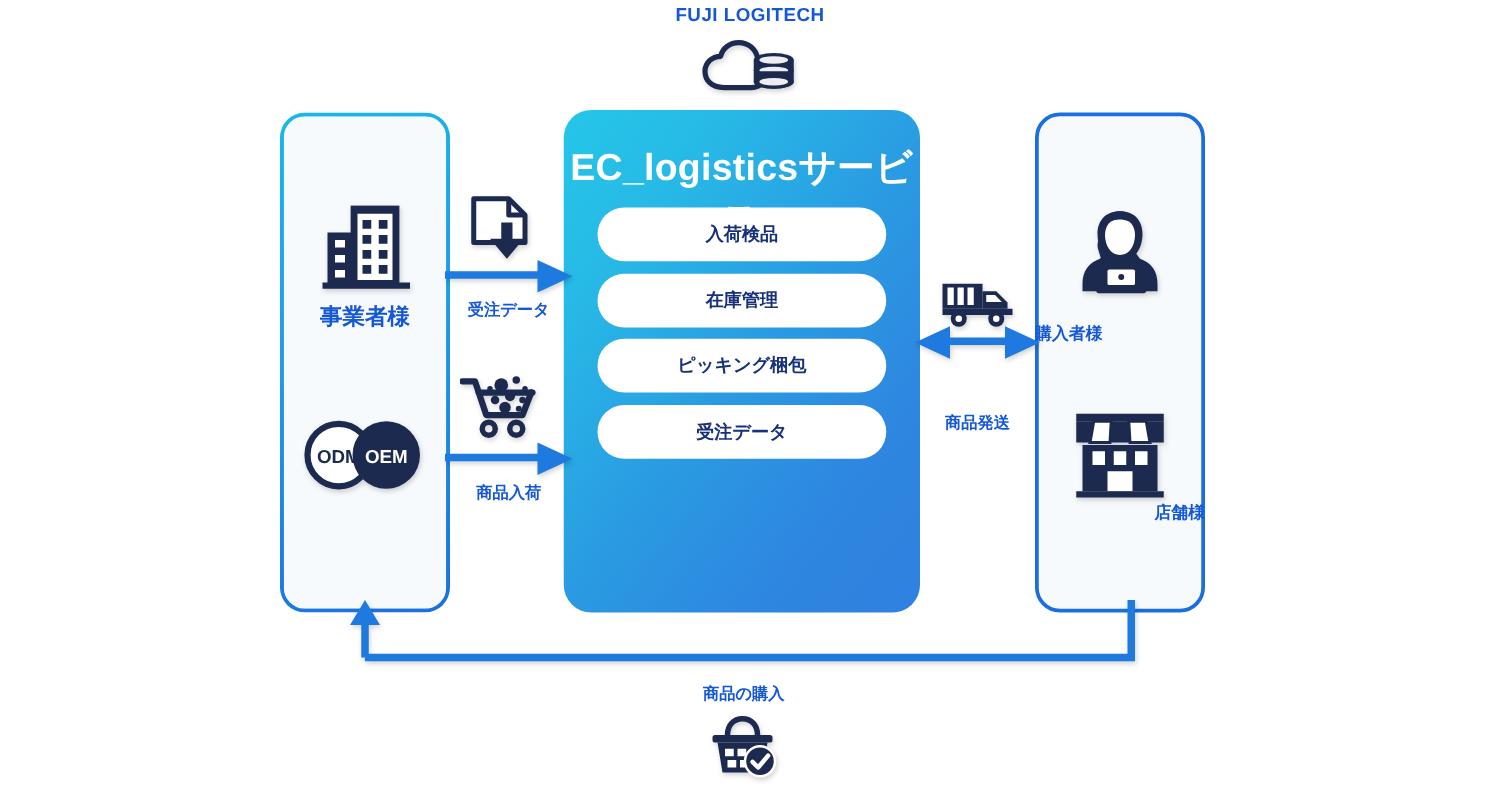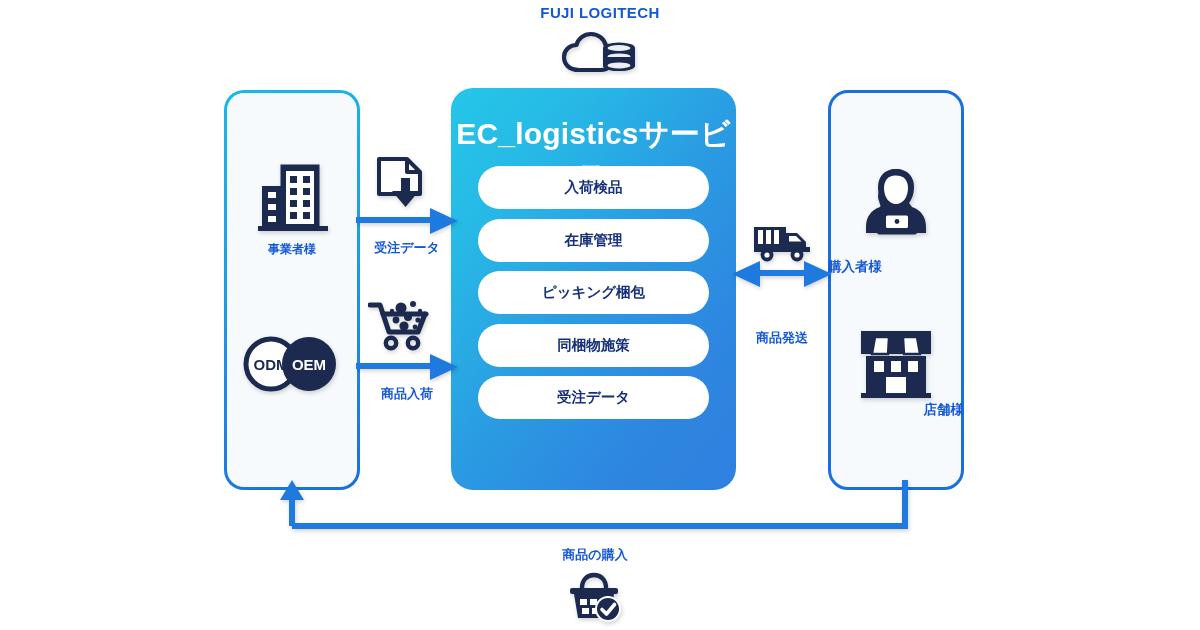--- a/index.html
+++ b/index.html
@@ -29,21 +29,21 @@
     background: #f7fafd;
     border: 3px solid transparent;
     background-image: linear-gradient(#f7fafd,#f7fafd),
                       linear-gradient(160deg,#19b8e8 0%, #1f9ce4 45%, #1a6fe0 100%);
     background-origin: border-box;
     background-clip: padding-box, border-box;
   }
   #building-icon { position: absolute; left: 256px; top: 160px; width: 74px; height: 72px; }
   #left-label-1 {
     position: absolute; left: 224px; top: 241px; width: 136px;
-    text-align: center; font-size: 12px; font-weight: 700; color: #1558d6;
+    text-align: center; font-size: 18px; font-weight: 700; color: #1558d6;
   }
   #odm-oem-icon { position: absolute; left: 243px; top: 336px; width: 100px; height: 56px; }
 
   
   #center-panel {
     position: absolute; left: 451px; top: 88px; width: 285px; height: 402px;
     border-radius: 22px;
     background: linear-gradient(128deg,#25c6e8 0%, #27b9e6 22%, #2a9ae2 52%, #2e86e0 78%, #2f81df 100%);
   }
   #center-title {
@@ -160,21 +160,20 @@
       <text x="66" y="34" text-anchor="middle" font-family="Liberation Sans, sans-serif" font-size="15" font-weight="700" fill="#ffffff">OEM</text>
     </svg>
   </div>
 
   <div id="center-panel">
     <div id="center-title">EC_logisticsサービス</div>
     <div id="service-list">
       <div class="service-item">入荷検品</div>
       <div class="service-item">在庫管理</div>
       <div class="service-item">ピッキング梱包</div>
-      <div class="service-item">同梱物施策</div>
       <div class="service-item">受注データ</div>
     </div>
   </div>
 
   <div id="right-panel"></div>
 
   <div id="buyer-icon" class="sh">
     <svg viewBox="0 0 68 72" width="68" height="72">
       <path d="M34 4 C22 4 16 12 16 22 c0 7 2 12 5 16 l-3 4 c-9 3 -14 10 -14 20 v6 h60 v-6
                c0-10 -5-17 -14-20 l-3-4 c3-4 5-9 5-16 C52 12 46 4 34 4 Z" fill="#1b2a4e"></path>

